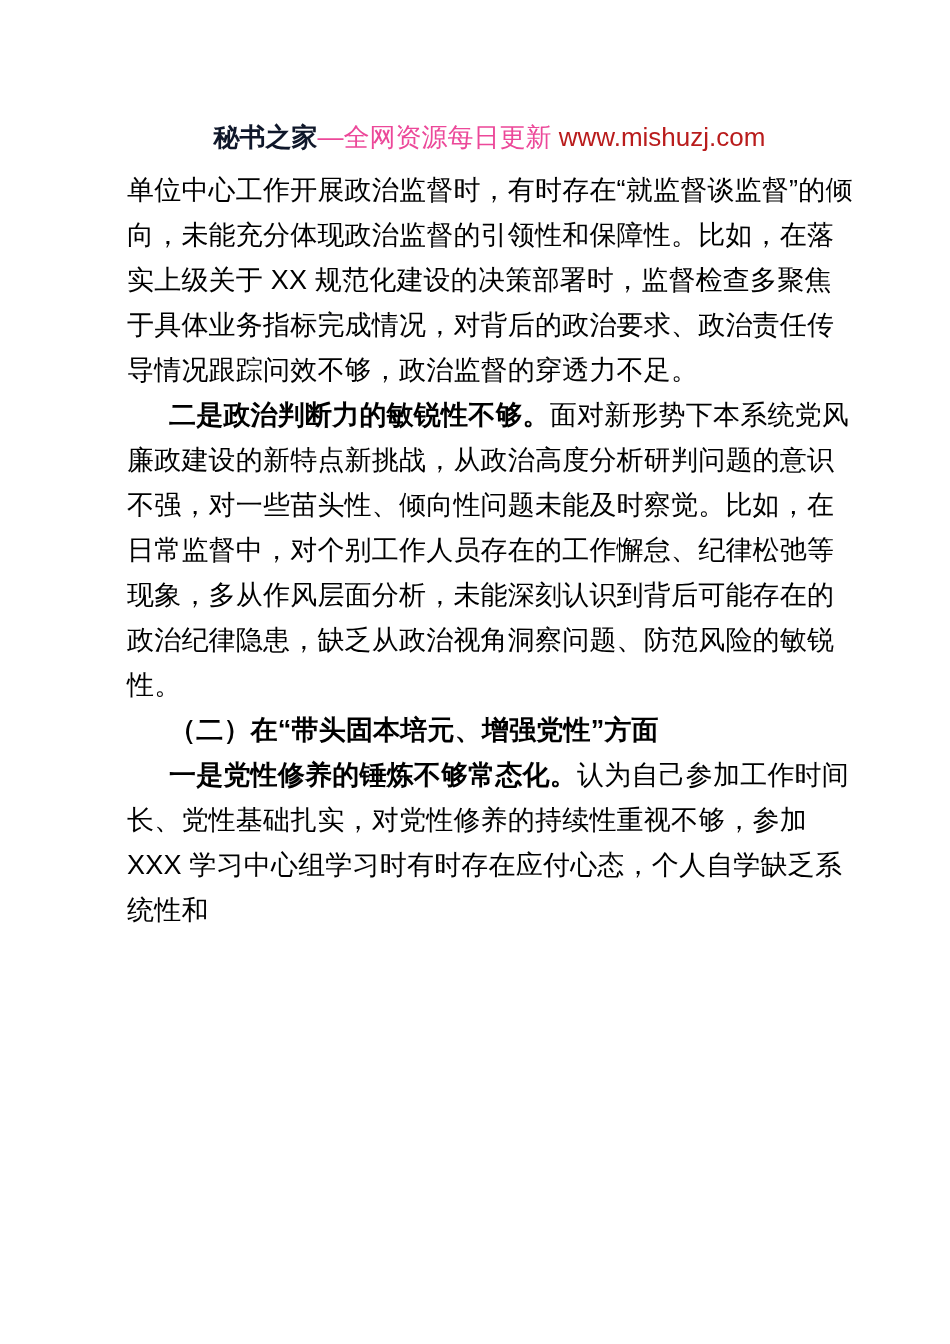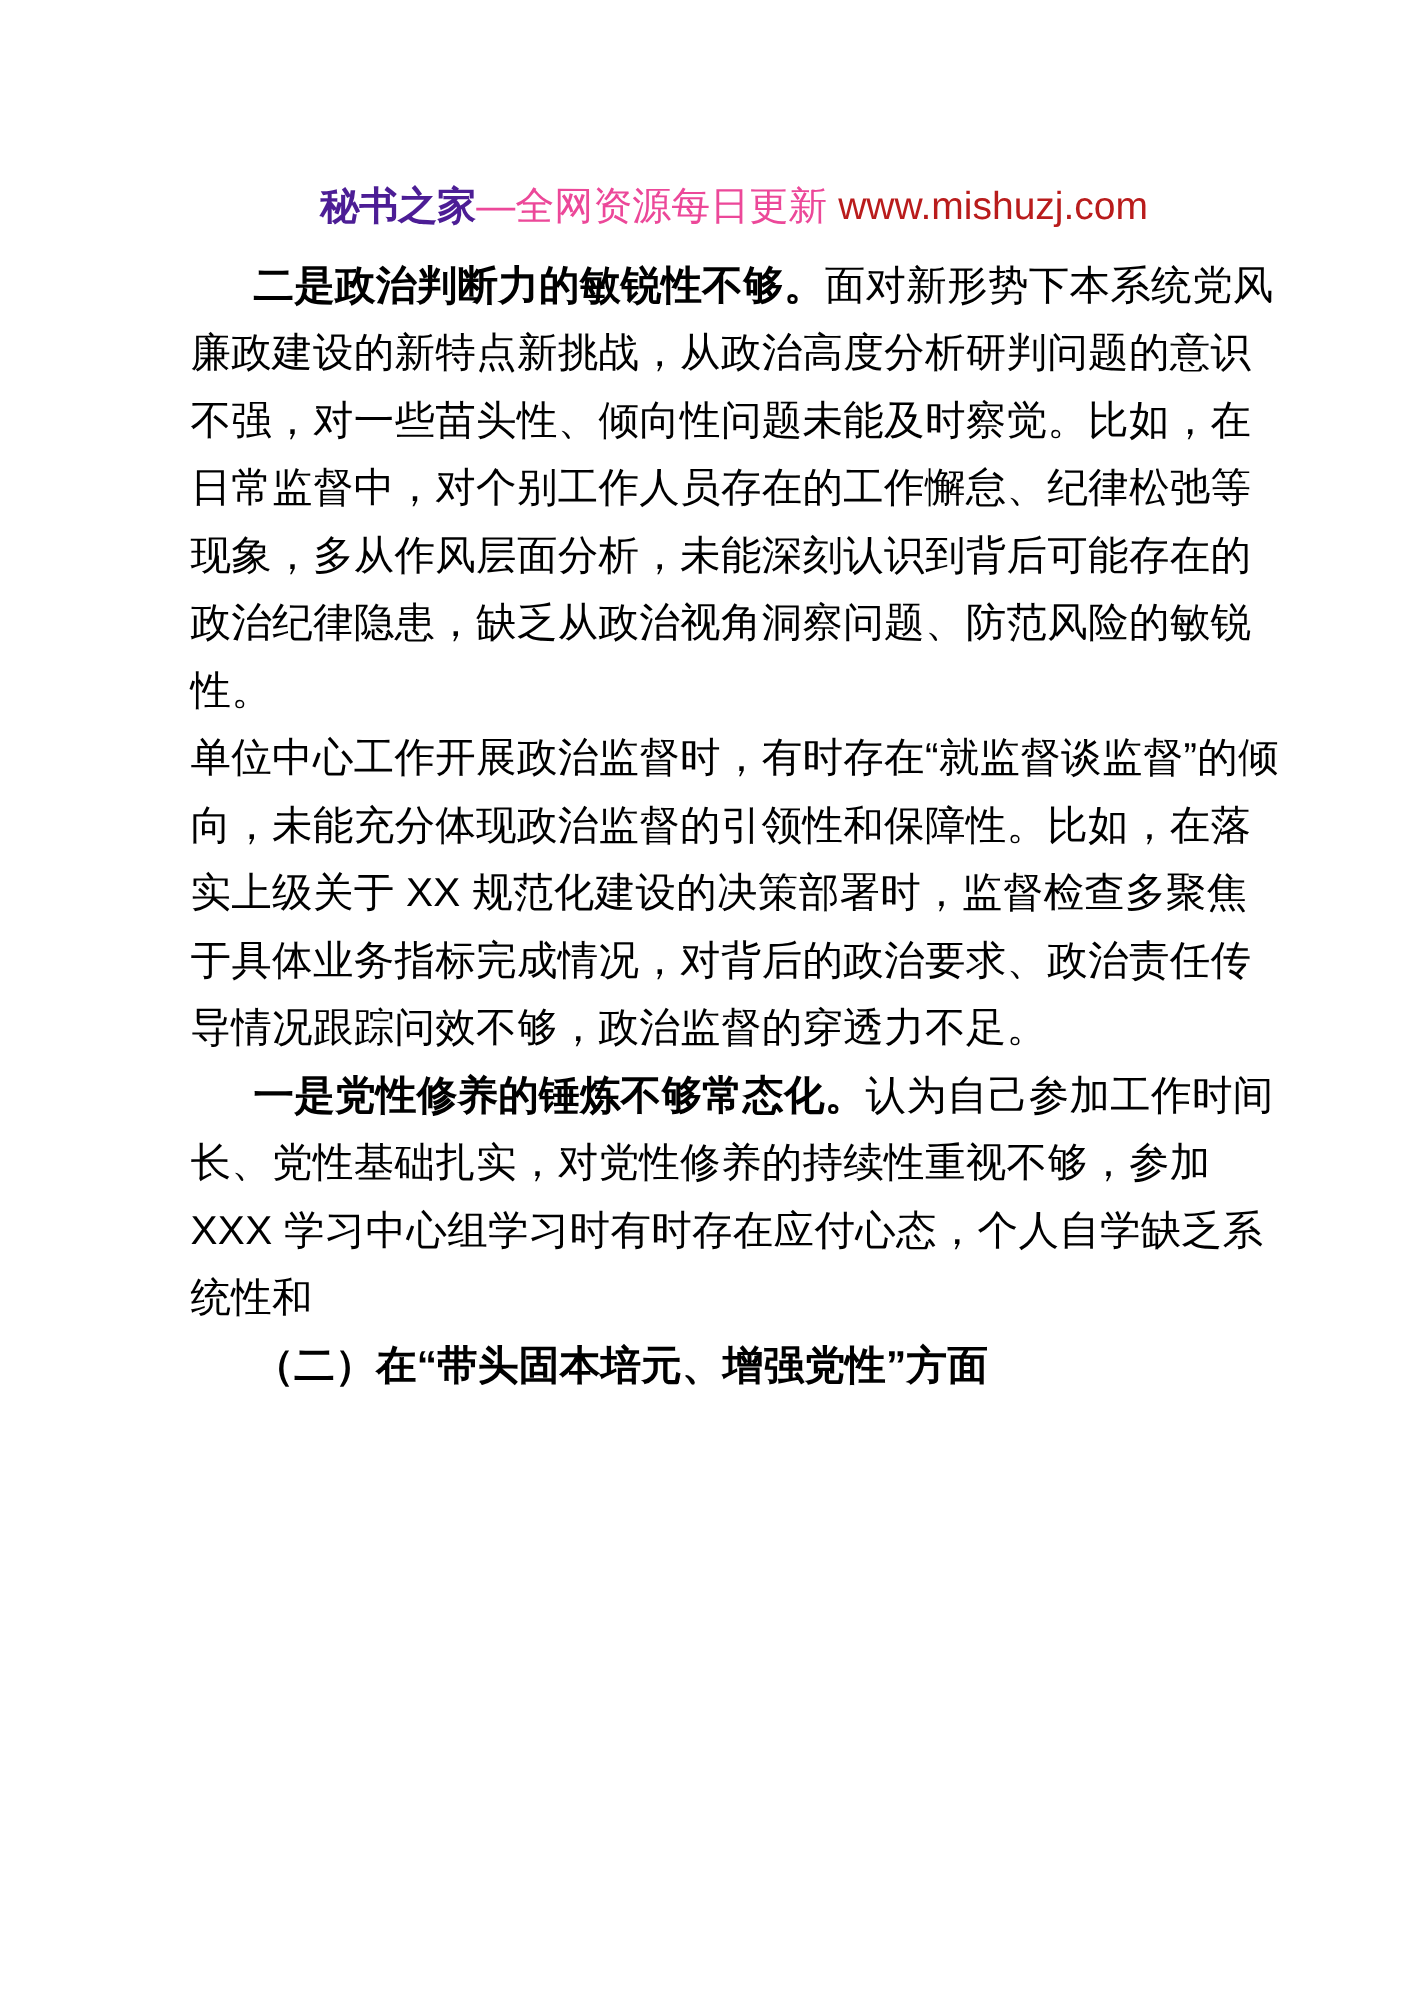--- a/index.html
+++ b/index.html
@@ -51,23 +51,23 @@
   .doc-body b {
     font-weight: bold;
   }
 </style>
 </head>
 <body>
 
 <div class="page">
 
   <div class="site-header">
-    <span class="site-name" style="color: #4c1d95;">秘书之家</span><span class="tagline" style="color: #ec4899;">—全网资源每日更新 </span><span class="site-url" style="color: #b91c1c;">www.mishuzj.com</span>
+    <span class="site-name" style="color: #0f172a;">秘书之家</span><span class="tagline" style="color: #ec4899;">—全网资源每日更新 </span><span class="site-url" style="color: #b91c1c;">www.mishuzj.com</span>
   </div>
 
   <div class="doc-body" style="color: rgb(0, 0, 0);">
+      <p class="para"><span>单位中心工作开展政治监督时，有时存在“就监督谈监督”的倾向，未能充分体现政治监督的引领性和保障性。比如，在落实上级关于 XX 规范化建设的决策部署时，监督检查多聚焦于具体业务指标完成情况，对背后的政治要求、政治责任传导情况跟踪问效不够，政治监督的穿透力不足。</span></p>
       <p class="para indent"><b>二是政治判断力的敏锐性不够。</b><span>面对新形势下本系统党风廉政建设的新特点新挑战，从政治高度分析研判问题的意识不强，对一些苗头性、倾向性问题未能及时察觉。比如，在日常监督中，对个别工作人员存在的工作懈怠、纪律松弛等现象，多从作风层面分析，未能深刻认识到背后可能存在的政治纪律隐患，缺乏从政治视角洞察问题、防范风险的敏锐性。</span></p>
-      <p class="para"><span>单位中心工作开展政治监督时，有时存在“就监督谈监督”的倾向，未能充分体现政治监督的引领性和保障性。比如，在落实上级关于 XX 规范化建设的决策部署时，监督检查多聚焦于具体业务指标完成情况，对背后的政治要求、政治责任传导情况跟踪问效不够，政治监督的穿透力不足。</span></p>
+      <p class="para indent"><b>（二）在“带头固本培元、增强党性”方面</b></p>
       <p class="para indent"><b>一是党性修养的锤炼不够常态化。</b><span>认为自己参加工作时间长、党性基础扎实，对党性修养的持续性重视不够，参加 XXX 学习中心组学习时有时存在应付心态，个人自学缺乏系统性和</span></p>
-      <p class="para indent"><b>（二）在“带头固本培元、增强党性”方面</b></p>
     </div>
 
 </div>
 
 </body></html>

